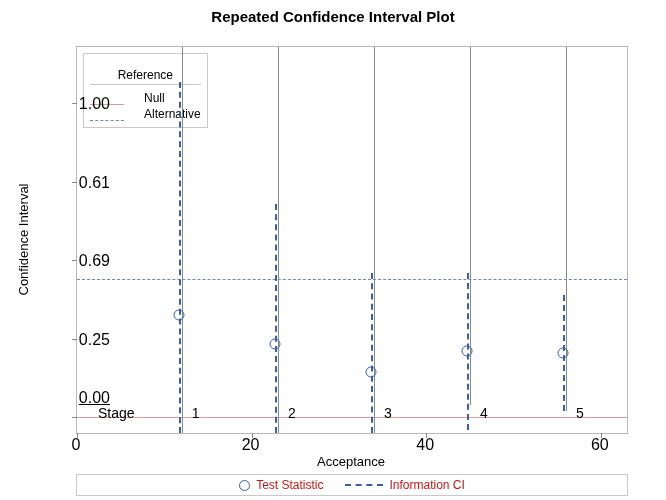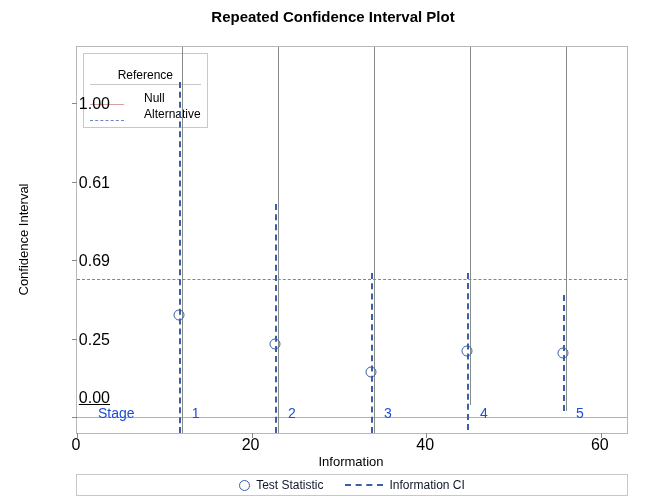--- a/index.html
+++ b/index.html
@@ -5,48 +5,48 @@
   html,body{margin:0;padding:0;background:#fff;font-family:Arial,Helvetica,sans-serif}
   .wrap{width:666px;height:500px;position:relative;background:#fff}
   .title{position:absolute;left:0;right:0;top:8px;text-align:center;font-size:15px;font-weight:bold;color:#000}
   .plot{position:absolute;left:76px;top:46px;width:550px;height:386px;border:1px solid #b8b8b8;background:#fff}
   .ylab{position:absolute;left:14px;top:46px;width:18px;height:386px;display:flex;align-items:center;justify-content:center}
   .ylab span{transform:rotate(-90deg);white-space:nowrap;font-size:13px;color:#000}
   .xlab{position:absolute;left:76px;top:454px;width:550px;text-align:center;font-size:13px;color:#000}
   .tick{position:absolute;font-size:16px;color:#000000}
   .ytick{right:556px;text-align:right;width:40px}
   .xtick{top:436px;text-align:center;transform:translateX(-50%)}
-  .bottom-legend{position:absolute;left:76px;top:474px;width:550px;text-align:center;font-size:12px;color:#0f172a;display:flex;justify-content:center;align-items:center;gap:22px;border:1px solid #c8c8c8;height:20px}
+  .bottom-legend{position:absolute;left:76px;top:474px;width:550px;text-align:center;font-size:12px;color:#b91c1c;display:flex;justify-content:center;align-items:center;gap:22px;border:1px solid #c8c8c8;height:20px}
   .bottom-legend .itm{display:flex;align-items:center;gap:6px}
   .circ{width:9px;height:9px;border:1.5px solid #3a5fa8;border-radius:50%;display:inline-block}
   .dashline{display:inline-block;width:38px;border-top:2px dashed #3a5fa8;height:0}
   
   .inleg{position:absolute;left:6px;top:6px;border:1px solid #c8c8c8;background:#fff;font-size:12px;padding:14px 6px 6px 6px}
   .inleg .hdr{text-align:center;font-size:12px;border-bottom:1px solid #c8c8c8;margin-bottom:4px;padding-bottom:2px}
   .inleg .row{display:flex;align-items:flex-end;gap:20px;height:16px}
   .solidpink{display:inline-block;width:34px;border-top:1.5px solid #d8a0a0;height:0}
   .dashblue{display:inline-block;width:34px;border-top:1.5px dashed #6d85c2;height:0}
   
   .hline{position:absolute;left:0;right:0;height:0}
   .vline{position:absolute;top:0;bottom:0;width:0}
   .pt{position:absolute;width:9px;height:9px;border:1.5px solid #3a5fa8;border-radius:50%;transform:translate(-50%,-50%);background:rgba(255,255,255,0)}
-  .stagetxt{position:absolute;font-size:14px;color:#1d4ed8;transform:translate(-50%,-50%)}
+  .stagetxt{position:absolute;font-size:14px;color:#000000;transform:translate(-50%,-50%)}
   .tickmark-y{position:absolute;left:-5px;width:5px;border-top:1px solid #888}
   .tickmark-x{position:absolute;top:386px;height:5px;border-left:1px solid #888}
 </style>
 </head>
 <body>
 
 <div class="wrap">
   <div class="title">Repeated Confidence Interval Plot</div>
 
   <div class="ylab">
     <span>Confidence Interval</span>
   </div>
-  <div class="xlab">Information</div>
+  <div class="xlab">Acceptance</div>
 
   <div class="plot">
 
     <div class="inleg">
       <div class="hdr">Reference</div>
       <div class="row">
         <span class="solidpink"></span>
         <span>Null</span>
       </div>
       <div class="row">

